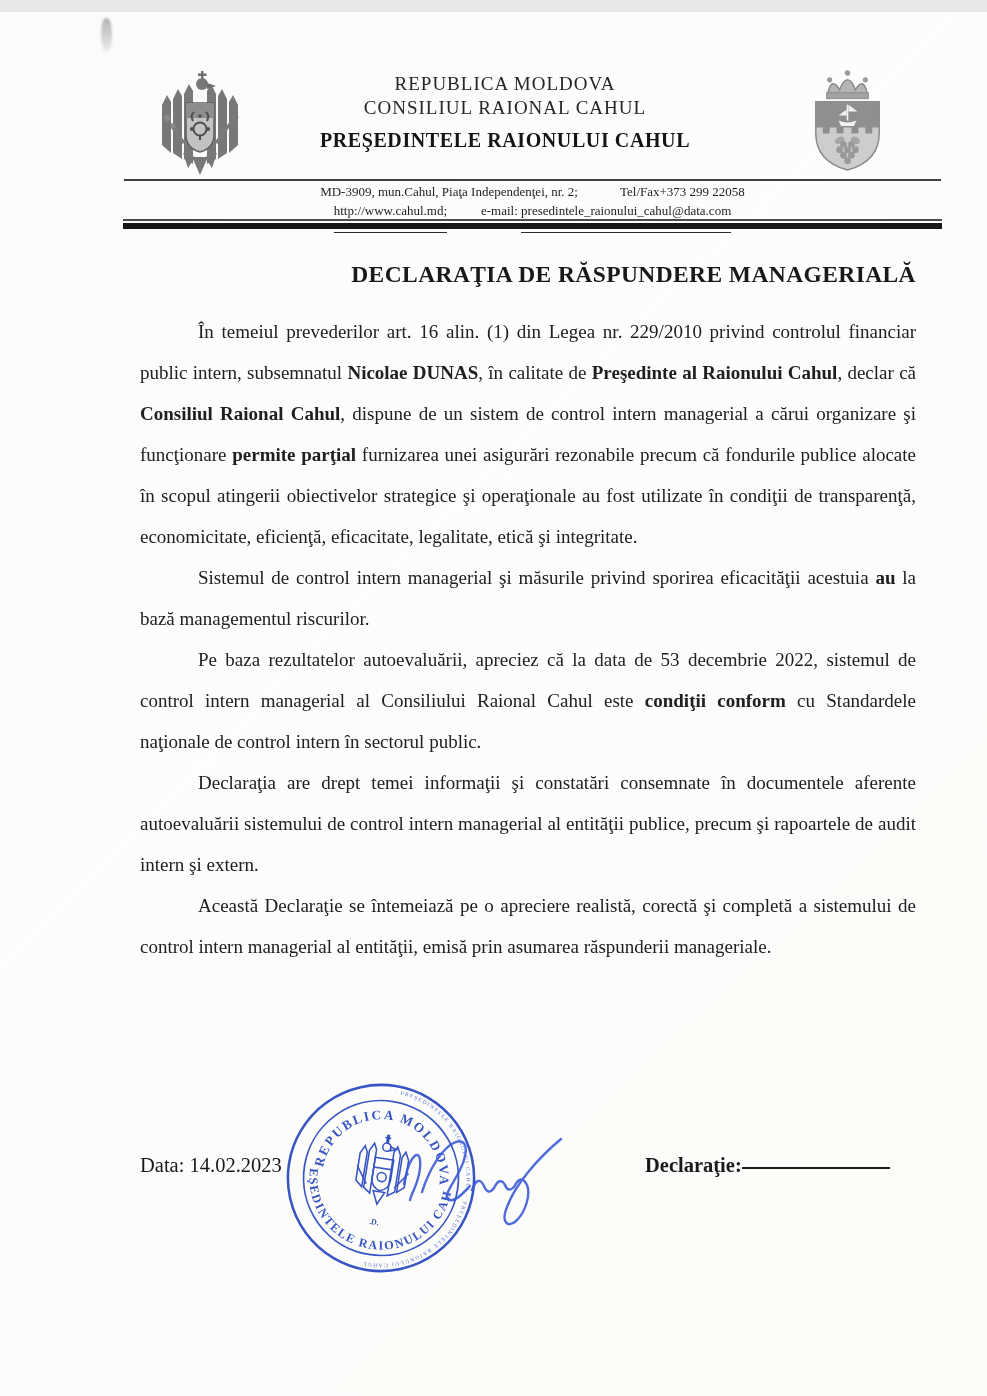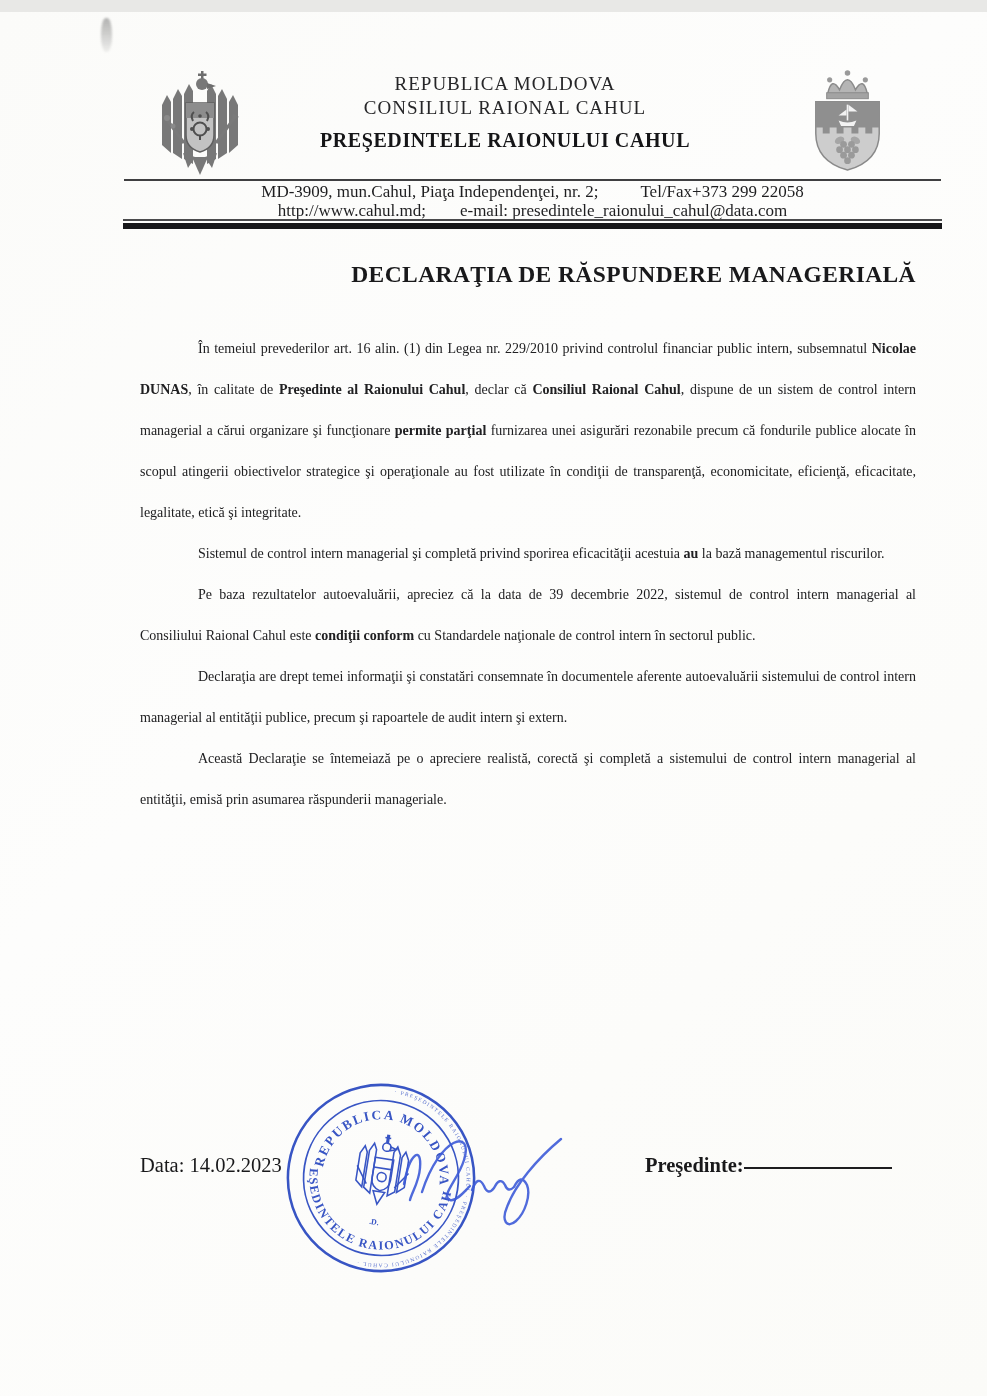--- a/index.html
+++ b/index.html
@@ -13,32 +13,32 @@
   .smudge{position:absolute; left:101px; top:6px; width:11px; height:34px;
     background:linear-gradient(180deg,rgba(60,60,60,.38),rgba(130,130,130,.10));
     border-radius:45%; filter:blur(1px);}
   
   .arms-left{position:absolute; left:150px; top:57px; width:100px; height:108px;}
   .arms-right{position:absolute; left:797px; top:52px; width:101px; height:111px;}
   .head-text{position:absolute; left:240px; top:60px; width:530px; text-align:center;}
   .head-line1,.head-line2{font-size:19px; letter-spacing:1px; line-height:24px; color:#262628;}
   .head-line3{font-size:20px; font-weight:bold; letter-spacing:.6px; margin-top:9px; color:#151517;}
   .rule-thin{position:absolute; left:124px; top:167px; width:817px; border-top:2px solid #3f3f41;}
-  .contact{position:absolute; left:124px; top:170px; width:817px; text-align:center; font-size:17px; line-height:19px; color:#1e1e20;}
+  .contact{position:absolute; left:124px; top:170px; width:817px; text-align:center; font-size:13px; line-height:19px; color:#1e1e20;}
   .contact .row{white-space:nowrap;}
   .gap{display:inline-block; width:42px;}
   .gap2{display:inline-block; width:34px;}
-  .u{border-bottom:1.6px solid #2a2a2c; padding-bottom:0px;}
+  .u{border-bottom:1.6px solid #2a2a2c; padding-bottom:14px;}
   .rule-mid{position:absolute; left:123px; top:207px; width:819px; border-top:2px solid #4b4b4d;}
   .rule-thick{position:absolute; left:123px; top:211px; width:819px; height:6px; background:#171719;}
   
   .doc-title{position:absolute; left:140px; top:249px; width:776px; text-align:right;
     font-size:23.5px; font-weight:bold; letter-spacing:.4px; color:#19191b;}
-  .body-text{position:absolute; left:140px; top:316px; width:776px;
-    font-size:14px; line-height:41px; text-align:justify; color:#202022;}
+  .body-text{position:absolute; left:140px; top:299px; width:776px;
+    font-size:19px; line-height:41px; text-align:justify; color:#202022;}
   .body-text p{margin:0; text-indent:58px;}
   .b{font-weight:bold;}
   
   .date-label{position:absolute; left:140px; top:1142px; font-size:20.5px; font-weight:normal; color:#19191b;}
   .sig-label{position:absolute; left:645px; top:1142px; font-size:20.5px; font-weight:bold; color:#19191b; white-space:nowrap;}
   .sig-line{display:inline-block; width:148px; border-bottom:2px solid #1d1d1f; transform:translateY(-3px);}
   .stamp{position:absolute; left:283px; top:1068px; width:196px; height:196px; opacity:.93;}
   .signature{position:absolute; left:392px; top:1100px; width:190px; height:150px;}
 </style>
 </head>
@@ -116,22 +116,22 @@
     <div class="row"><span>MD-3909, mun.Cahul, Piaţa Independenţei, nr. 2;</span><span class="gap"></span><span>Tel/Fax+373 299 22058</span></div>
     <div class="row"><span class="u">http://www.cahul.md;</span><span class="gap2"></span><span>e-mail:</span>&nbsp;<span class="u">presedintele_raionului_cahul@data.com</span></div>
   </div>
   <div class="rule-mid"></div>
   <div class="rule-thick"></div>
 
   <div class="doc-title">DECLARAŢIA DE RĂSPUNDERE MANAGERIALĂ</div>
 
   <div class="body-text">
     <p><span>În temeiul prevederilor art. 16 alin. (1)  din Legea nr. 229/2010 privind controlul financiar public intern, subsemnatul </span><span class="b">Nicolae DUNAS</span><span>, în calitate de </span><span class="b">Preşedinte al Raionului Cahul</span><span>, declar că </span><span class="b">Consiliul Raional Cahul</span><span>, dispune de un sistem de control intern managerial a cărui organizare şi funcţionare </span><span class="b">permite parţial</span><span> furnizarea unei asigurări rezonabile precum că fondurile publice alocate în scopul atingerii obiectivelor strategice şi operaţionale au fost utilizate în condiţii de transparenţă, economicitate, eficienţă, eficacitate, legalitate, etică şi integritate.</span></p>
-    <p><span>Sistemul de control intern managerial şi completă privind sporirea eficacităţii acestuia </span><span class="b">au</span><span> la bază managementul riscurilor.</span></p>
-    <p><span>Pe baza rezultatelor autoevaluării, apreciez că la data de 39 decembrie 2022, sistemul de control intern managerial al Consiliului Raional Cahul este </span><span class="b">condiţii conform</span><span> cu Standardele naţionale de control intern în sectorul public.</span></p>
+    <p><span>Sistemul de control intern managerial şi măsurile privind sporirea eficacităţii acestuia </span><span class="b">au</span><span> la bază managementul riscurilor.</span></p>
+    <p><span>Pe baza rezultatelor autoevaluării, apreciez că la data de 53 decembrie 2022, sistemul de control intern managerial al Consiliului Raional Cahul este </span><span class="b">condiţii conform</span><span> cu Standardele naţionale de control intern în sectorul public.</span></p>
     <p><span>Declaraţia are drept temei informaţii şi constatări consemnate în documentele aferente autoevaluării sistemului de control intern managerial al entităţii publice, precum şi rapoartele de audit intern şi extern.</span></p>
     <p><span>Această Declaraţie se întemeiază pe o apreciere realistă, corectă şi completă a sistemului de control intern managerial al entităţii, emisă prin asumarea răspunderii manageriale.</span></p>
   </div>
 
   <div class="date-label">Data: 14.02.2023</div>
 
   <svg class="stamp" viewBox="0 0 200 200">
     <g transform="rotate(9 100 100)" fill="none" stroke="#2a49c0" style="color:#2a49c0">
       <circle cx="100" cy="100" r="95" stroke-width="2.6"></circle>
       <circle cx="100" cy="100" r="79" stroke-width="1.8"></circle>
@@ -170,15 +170,15 @@
   </svg>
 
   <svg class="signature" viewBox="0 0 190 150">
     <g fill="none" stroke="#3d5bd8" stroke-width="2.4" stroke-linecap="round" stroke-linejoin="round" opacity=".9">      
         <path d="M12,72 C 18,40 30,34 28,56 C 27,70 20,80 18,88"></path>
       <path d="M30,80 C 48,24 82,16 72,48 C 66,68 48,84 58,88 C 64,90 72,80 78,74"></path>
       <path d="M80,78 q 6,-16 12,-4 q 4,10 10,2 q 6,-12 11,-3 q 3,8 9,2 q 7,-14 13,-2 c 4,10 -2,28 -11,36 c -9,8 -15,0 -9,-14 c 8,-22 30,-48 54,-68"></path>
     </g>
   </svg>
 
-  <div class="sig-label"><span>Preşedinte:</span><span class="sig-line"></span></div>
+  <div class="sig-label"><span>Declaraţie:</span><span class="sig-line"></span></div>
 
 </div>
 
 </body></html>

